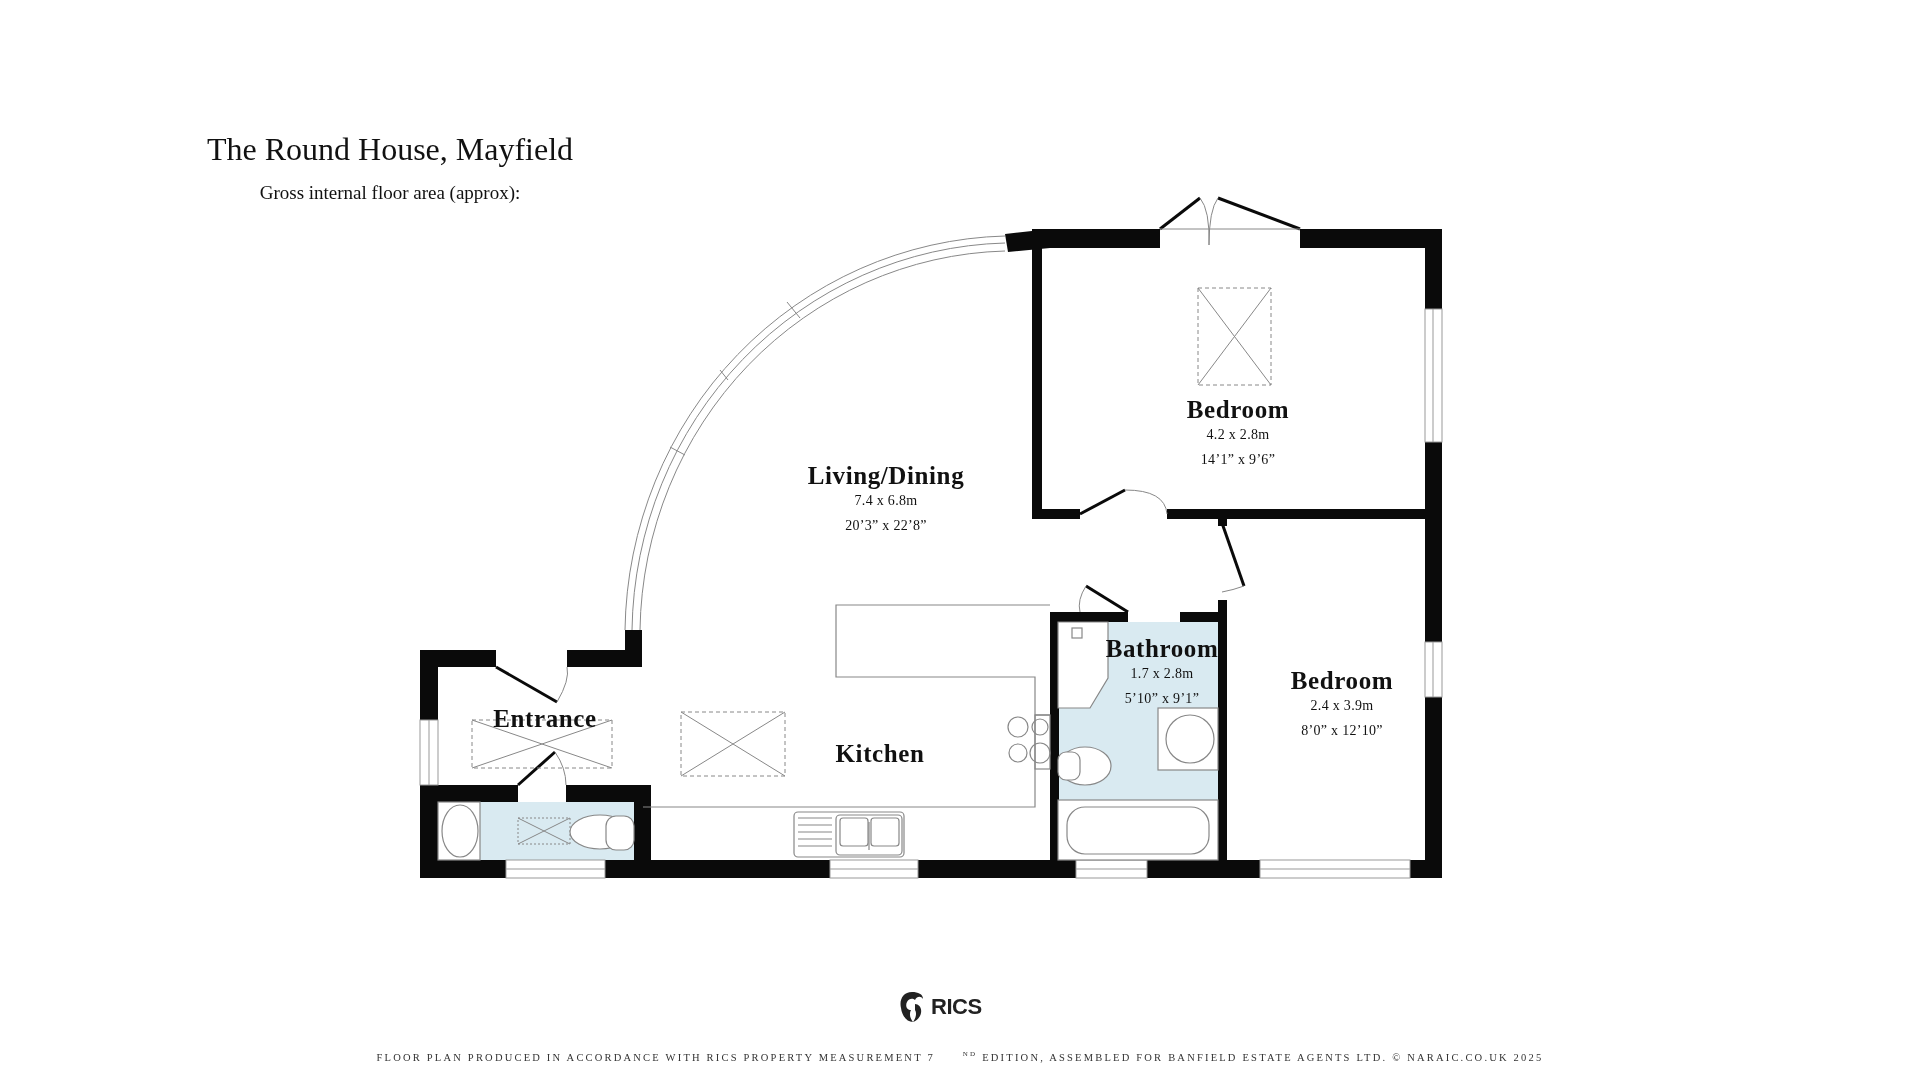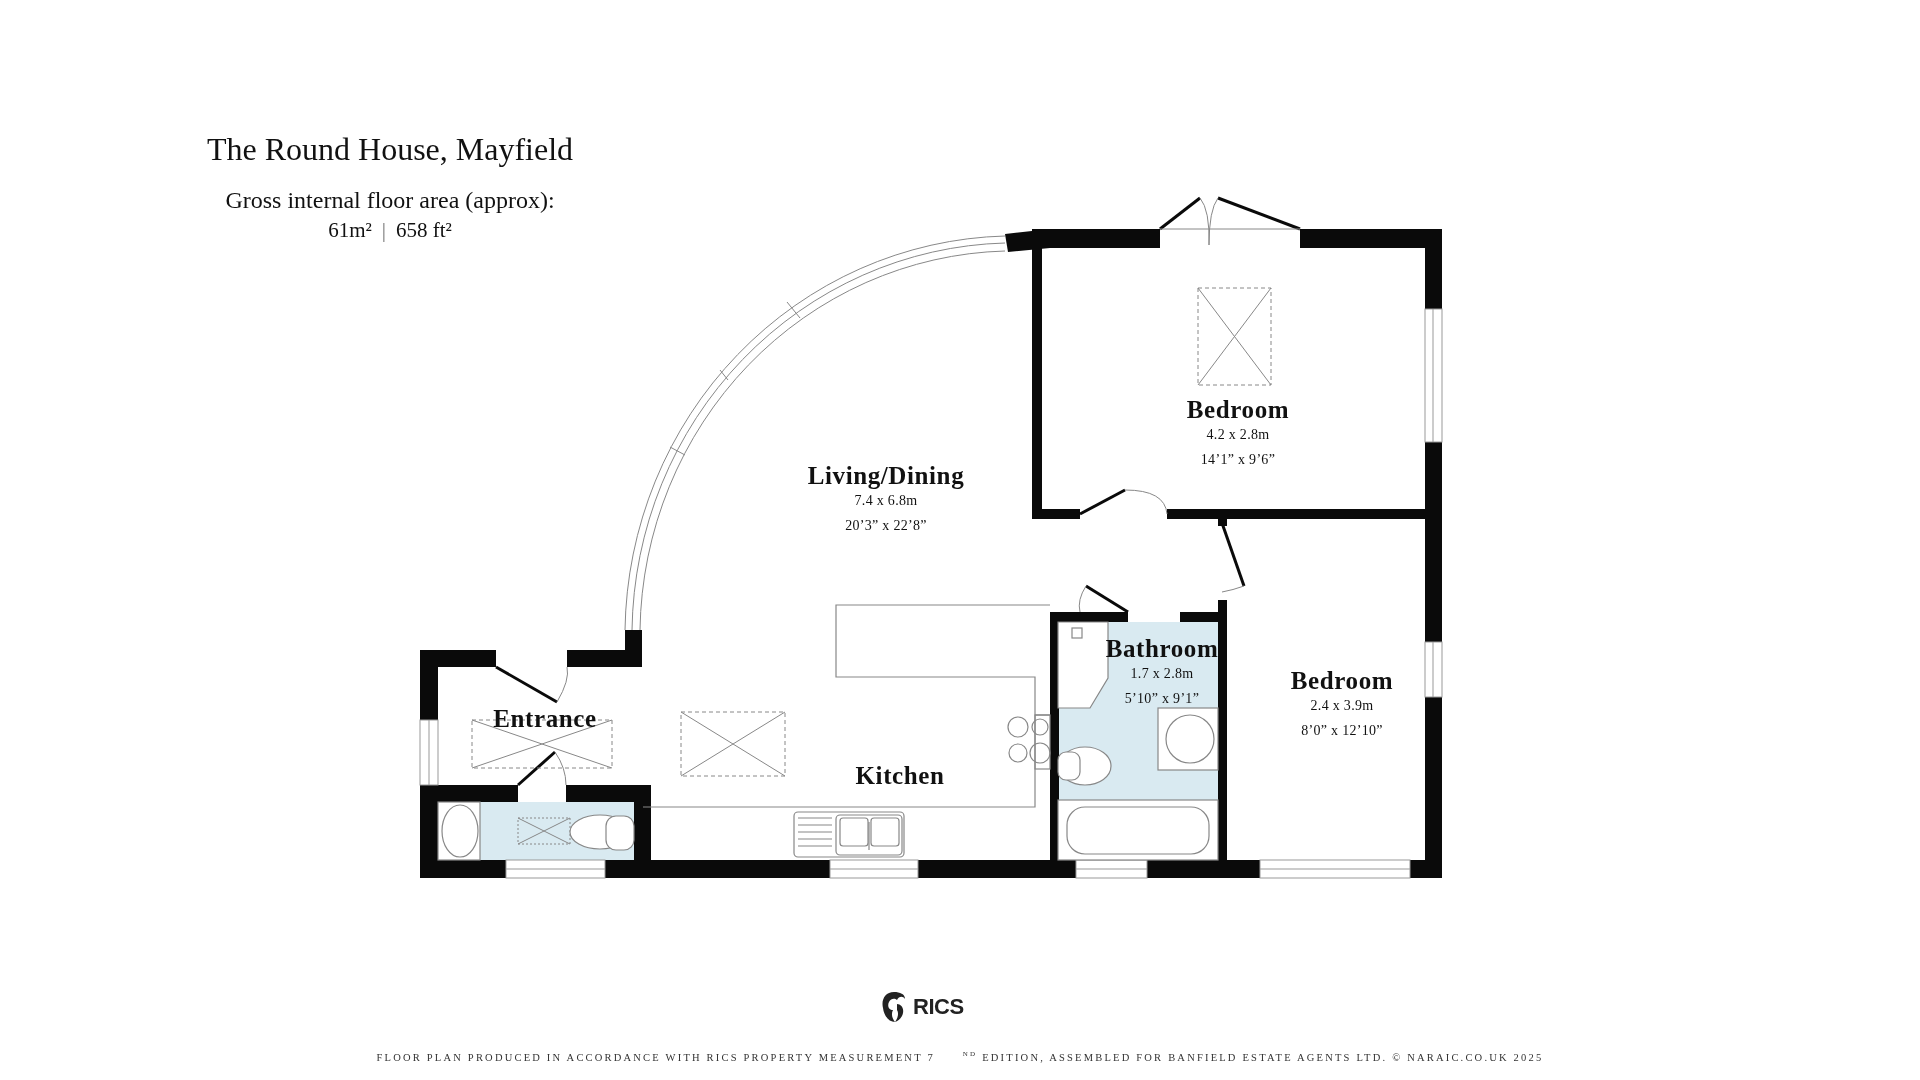--- a/index.html
+++ b/index.html
@@ -1,39 +1,36 @@
 <!DOCTYPE html>
 <html><head>
   <meta charset="utf-8">
   <style>
     html, body { margin: 0; padding: 0; background: #ffffff; }
     body { width: 1920px; height: 1080px; position: relative; overflow: hidden; }
     .title-block { position: absolute; left: 130px; top: 125px; width: 520px; text-align: center; color: #111; }
     .title { font-family: "Liberation Serif", serif; font-size: 32px; line-height: 48px; white-space: nowrap; }
-    .subtitle { font-family: "Liberation Serif", serif; font-size: 24px; line-height: 30px; margin-top: 12px; }
+    .subtitle { font-family: "Liberation Serif", serif; font-size: 19px; line-height: 30px; margin-top: 5px; }
     .area { font-family: "Liberation Serif", serif; font-size: 21px; line-height: 30px; }
     .area .sep { color: #777; margin: 0 10px; }
     svg.plan { position: absolute; left: 0; top: 0; }
     .room-label { position: absolute; text-align: center; font-family: "Liberation Serif", serif; color: #111; transform: translateX(-50%); white-space: nowrap; }
     .room-label .name { font-weight: bold; font-size: 25px; letter-spacing: 0.6px; line-height: 25px; }
     .room-label .dim { font-size: 14px; line-height: 25px; letter-spacing: 0.3px; }
-    .logo { position: absolute; left: 879px; top: 990px; display: flex; align-items: center; gap: 4px; text-align: right; }
+    .logo { position: absolute; left: 897px; top: 990px; display: flex; align-items: center; gap: 4px; text-align: right; }
     .logo .word { font-family: "Liberation Sans", sans-serif; font-weight: bold; font-size: 22px; color: #222; letter-spacing: -0.5px; }
     .footer { position: absolute; left: 0; width: 1920px; top: 1050px; text-align: center; font-family: "Liberation Serif", serif; font-size: 10.5px; letter-spacing: 2.2px; color: #333; }
     .footer sup { font-size: 7px; padding-left: 28px; }
   </style>
 </head>
 <body>
 
 <div class="title-block">
   <div class="title">The Round House, Mayfield</div>
   <div class="subtitle">Gross internal floor area (approx):</div>
-  <div class="area">
-    <span>61m²</span><span class="sep">|</span><span>658 ft²</span>
-  </div>
 </div>
 
 <svg class="plan" width="1920" height="1080" viewBox="0 0 1920 1080" xmlns="http://www.w3.org/2000/svg">
 
   <rect x="438" y="802" width="196" height="68" fill="#d9eaf1"></rect>
   <rect x="1058" y="622" width="160" height="186" fill="#d9eaf1"></rect>
 
   <g fill="none" stroke="#888" stroke-width="1">
     <path d="M 625 630 A 390 400 0 0 1 1005 236"></path>
     <path d="M 632 630 A 383 393 0 0 1 1005 243"></path>
@@ -201,21 +198,21 @@
 <div class="room-label" style="left: 1342px; top: 668px;">
   <div class="name">Bedroom</div>
   <div class="dim">2.4 x 3.9m</div>
   <div class="dim">8’0” x 12’10”</div>
 </div>
 
 <div class="room-label" style="left: 545px; top: 706px;">
   <div class="name">Entrance</div>
 </div>
 
-<div class="room-label" style="left: 900px; top: 741px; margin-top: 22px;">
+<div class="room-label" style="left: 880px; top: 741px;">
   <div class="name">Kitchen</div>
 </div>
 
 <div class="logo">
   <svg width="30" height="34" viewBox="0 0 30 34">
     <path d="M15 2 C6 2 2 10 4 18 C5 26 10 32 16 32 C13 28 12 24 14 20 C10 20 8 16 10 12 C12 8 16 8 18 10 C20 6 24 6 26 9 C26 4 21 2 15 2 Z" fill="#222"></path>
     <path d="M18 14 C22 14 25 18 24 23 C23 28 19 31 16 32 C19 28 20 23 18 20 Z" fill="#222"></path>
   </svg>
   <span class="word">RICS</span>
 </div>

